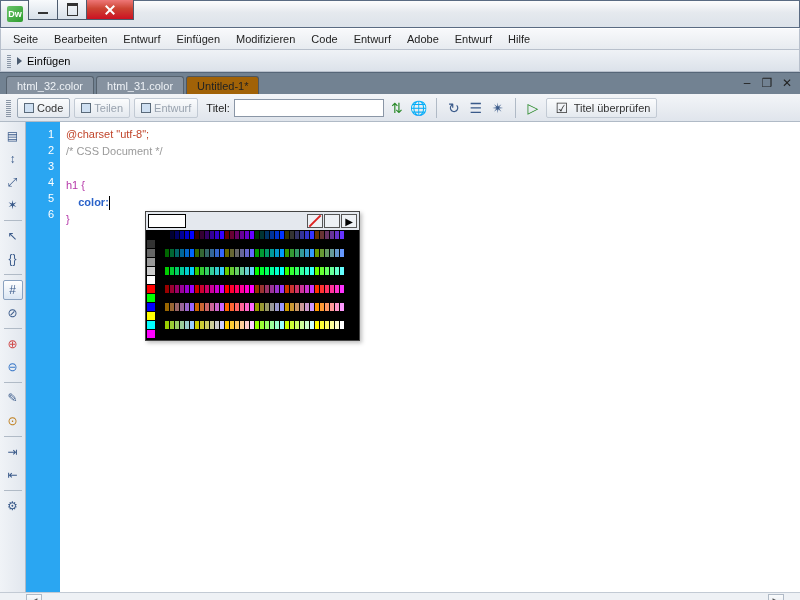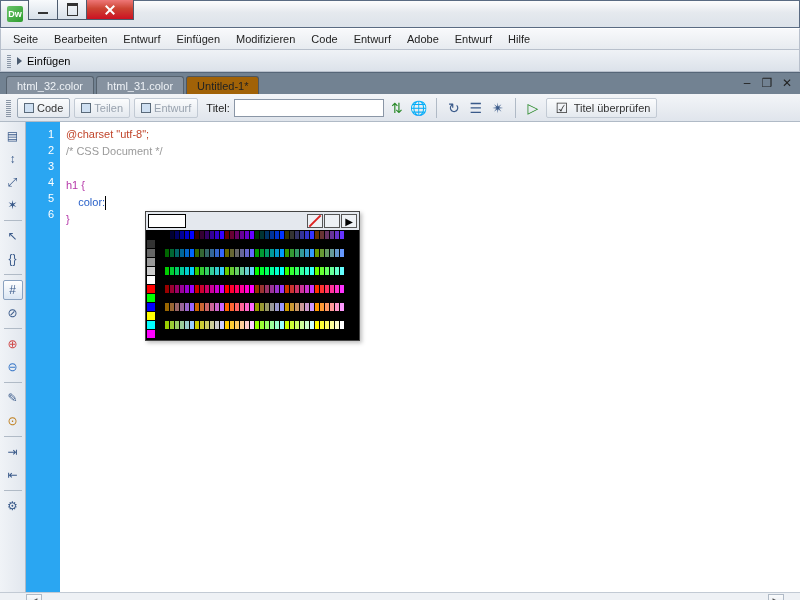--- a/index.html
+++ b/index.html
@@ -49,21 +49,21 @@
 
 .main { display:flex; height:470px; background:#fff; position:relative; }
 .vtoolbar { width:26px; background:linear-gradient(90deg,#f0f3f7,#e2e7ee); border-right:1px solid #b0bac6; display:flex; flex-direction:column; align-items:center; padding-top:4px; gap:3px; }
 .vbtn { width:20px; height:20px; border:1px solid transparent; border-radius:2px; display:flex; align-items:center; justify-content:center; font-size:12px; color:#3a5a8a; }
 .vbtn.sel{border-color:#8aa2c0;background:linear-gradient(#fff,#dbe6f3);}
 .vsep{width:18px;height:1px;background:#b0bac6;margin:2px 0;}
 
 .editor { flex:1; display:flex; background:#fff; position:relative; }
 .gutter { width:34px; background:#2aa6f2; color:#fff; font-family:"Courier New",monospace; font-size:12px; padding-top:4px; text-align:right; padding-right:6px; line-height:16px; }
 .code { flex:1; font-family:"Courier New",monospace; font-size:12px; padding:4px 6px; line-height:16px; white-space:pre; position:relative; }
-.c-dir{color:#c0452b;} .c-cmt{color:#9a9a9a;} .c-sel{color:#b536a8;} .c-prop{color:#2a62c9;}
+.c-dir{color:#c0452b;} .c-cmt{color:#9a9a9a;} .c-sel{color:#b536a8;} .c-prop{color:#2a62c9;font-weight:bold;}
 .cursor { display:inline-block; width:1px; height:14px; background:#000; vertical-align:middle; }
 
 
 .colorpop { position:absolute; left:145px; top:211px; width:215px; background:#e4e8ee; border:1px solid #444; box-shadow:2px 2px 4px rgba(0,0,0,.25); }
 .cp-top { height:18px; display:flex; align-items:center; padding:2px; gap:2px; }
 .cp-swatch { width:38px; height:14px; border:1px solid #000; background:#fff; }
 .cp-top-r { margin-left:auto; display:flex; gap:1px; }
 .cp-tb { width:16px; height:14px; border:1px solid #555; background:#eef1f5; display:flex; align-items:center; justify-content:center; font-size:10px;}
 .cp-tb.nocol{position:relative;}
 .cp-tb.nocol::after{content:"";position:absolute;width:16px;height:2px;background:#d22;transform:rotate(-45deg);}

